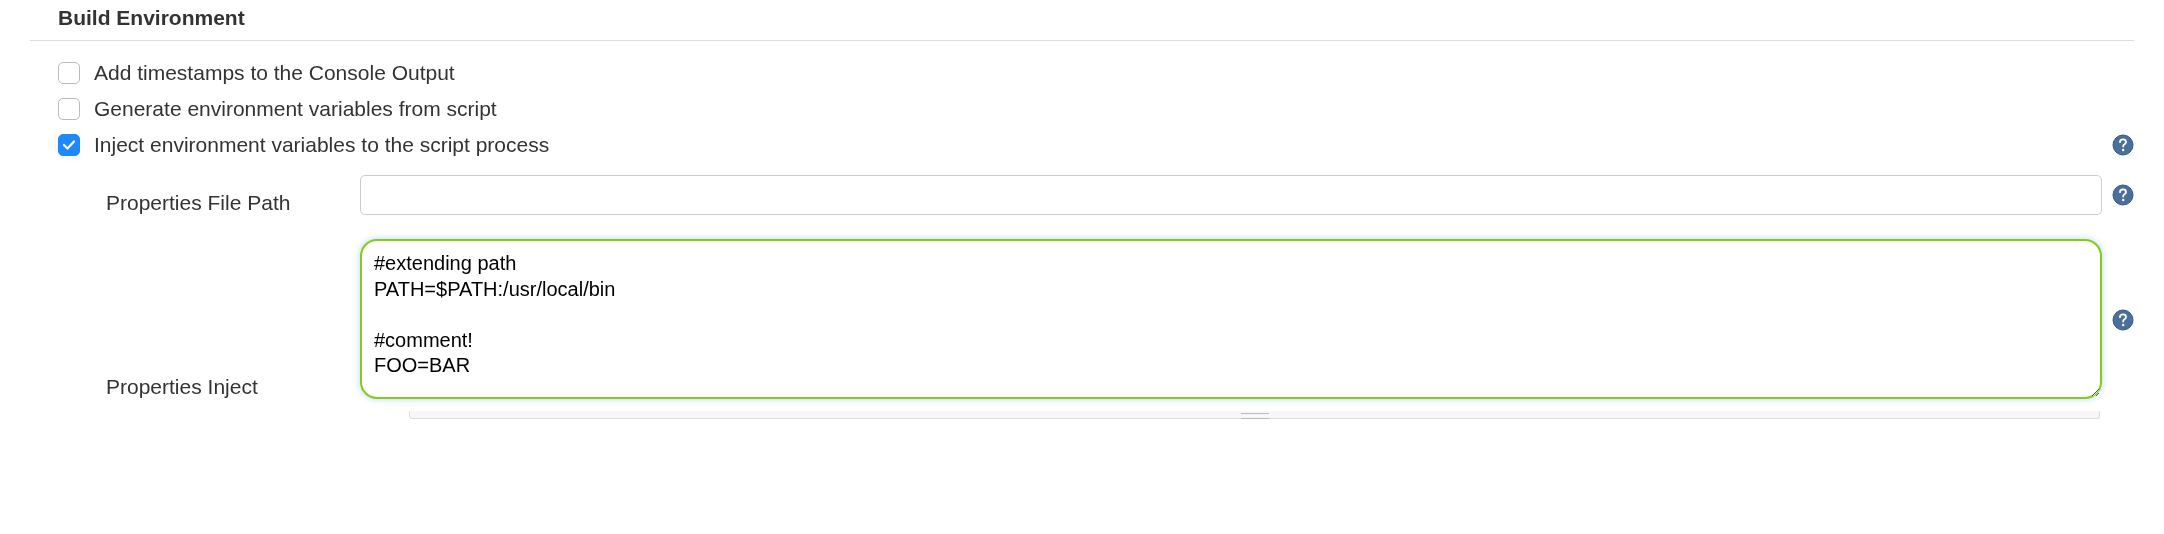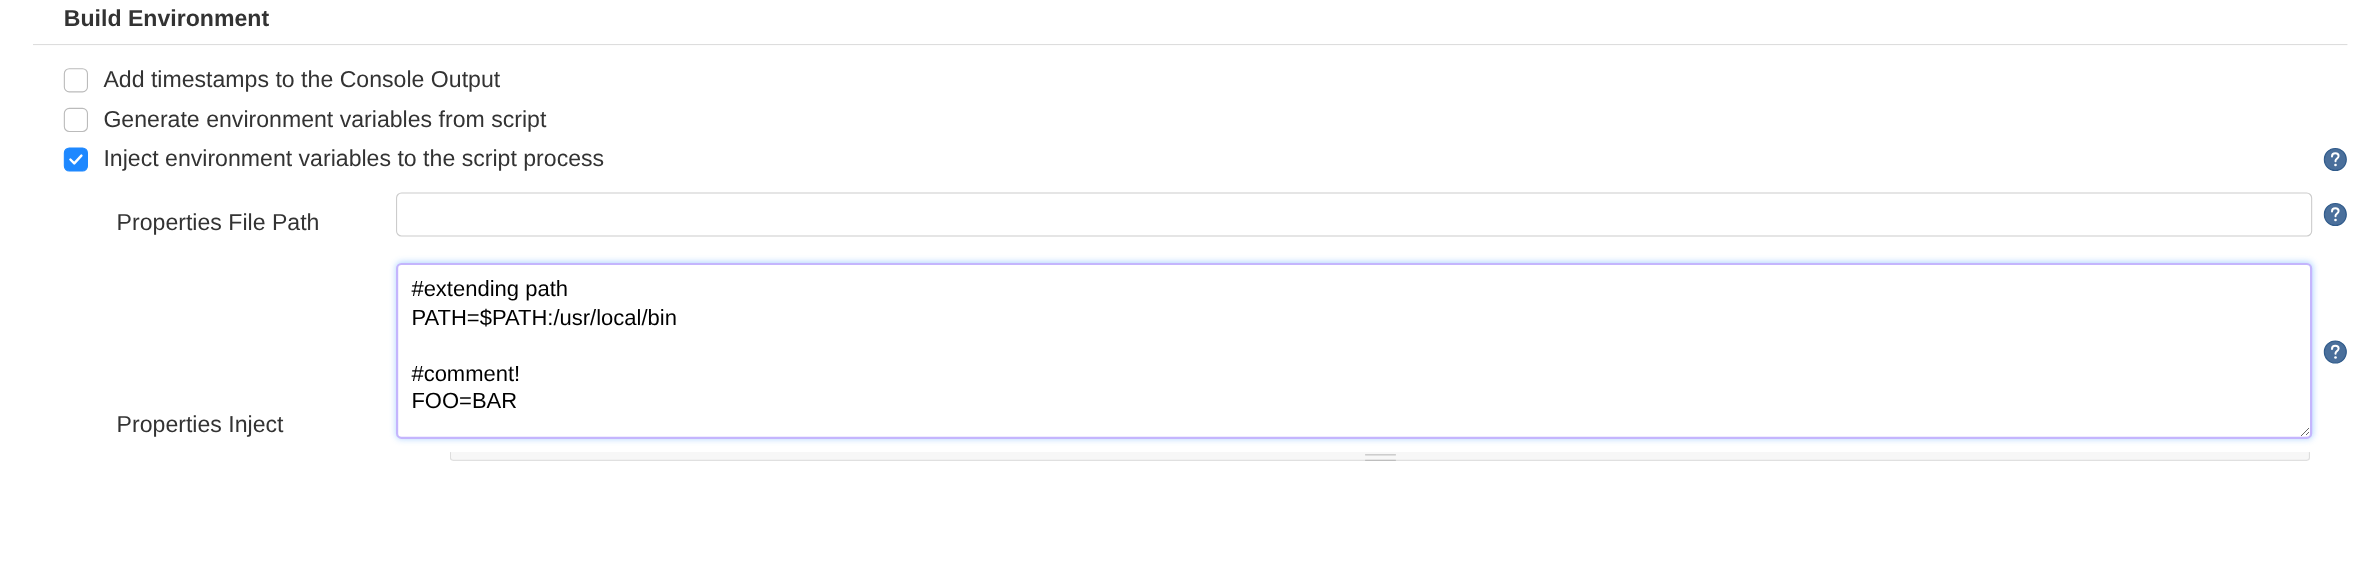--- a/index.html
+++ b/index.html
@@ -81,22 +81,22 @@
       border: 1px solid #ccc;
       border-radius: 5px;
       padding: 6px 12px;
       font-size: 20px;
       font-family: inherit;
       outline: none;
     }
     .textarea-input {
       flex: 1;
       height: 160px;
-      border: 2px solid #c4b5fd;
-      border-radius: 5px;
+      border: 2px solid #84cc16;
+      border-radius: 17px;
       padding: 10px 12px;
       font-size: 20px;
       font-family: Helvetica, Arial, sans-serif;
       line-height: 1.28;
       outline: none;
       box-shadow: 0 0 6px rgba(80,160,255,0.45);
       resize: both;
       white-space: pre;
     }
     .help-icon {

